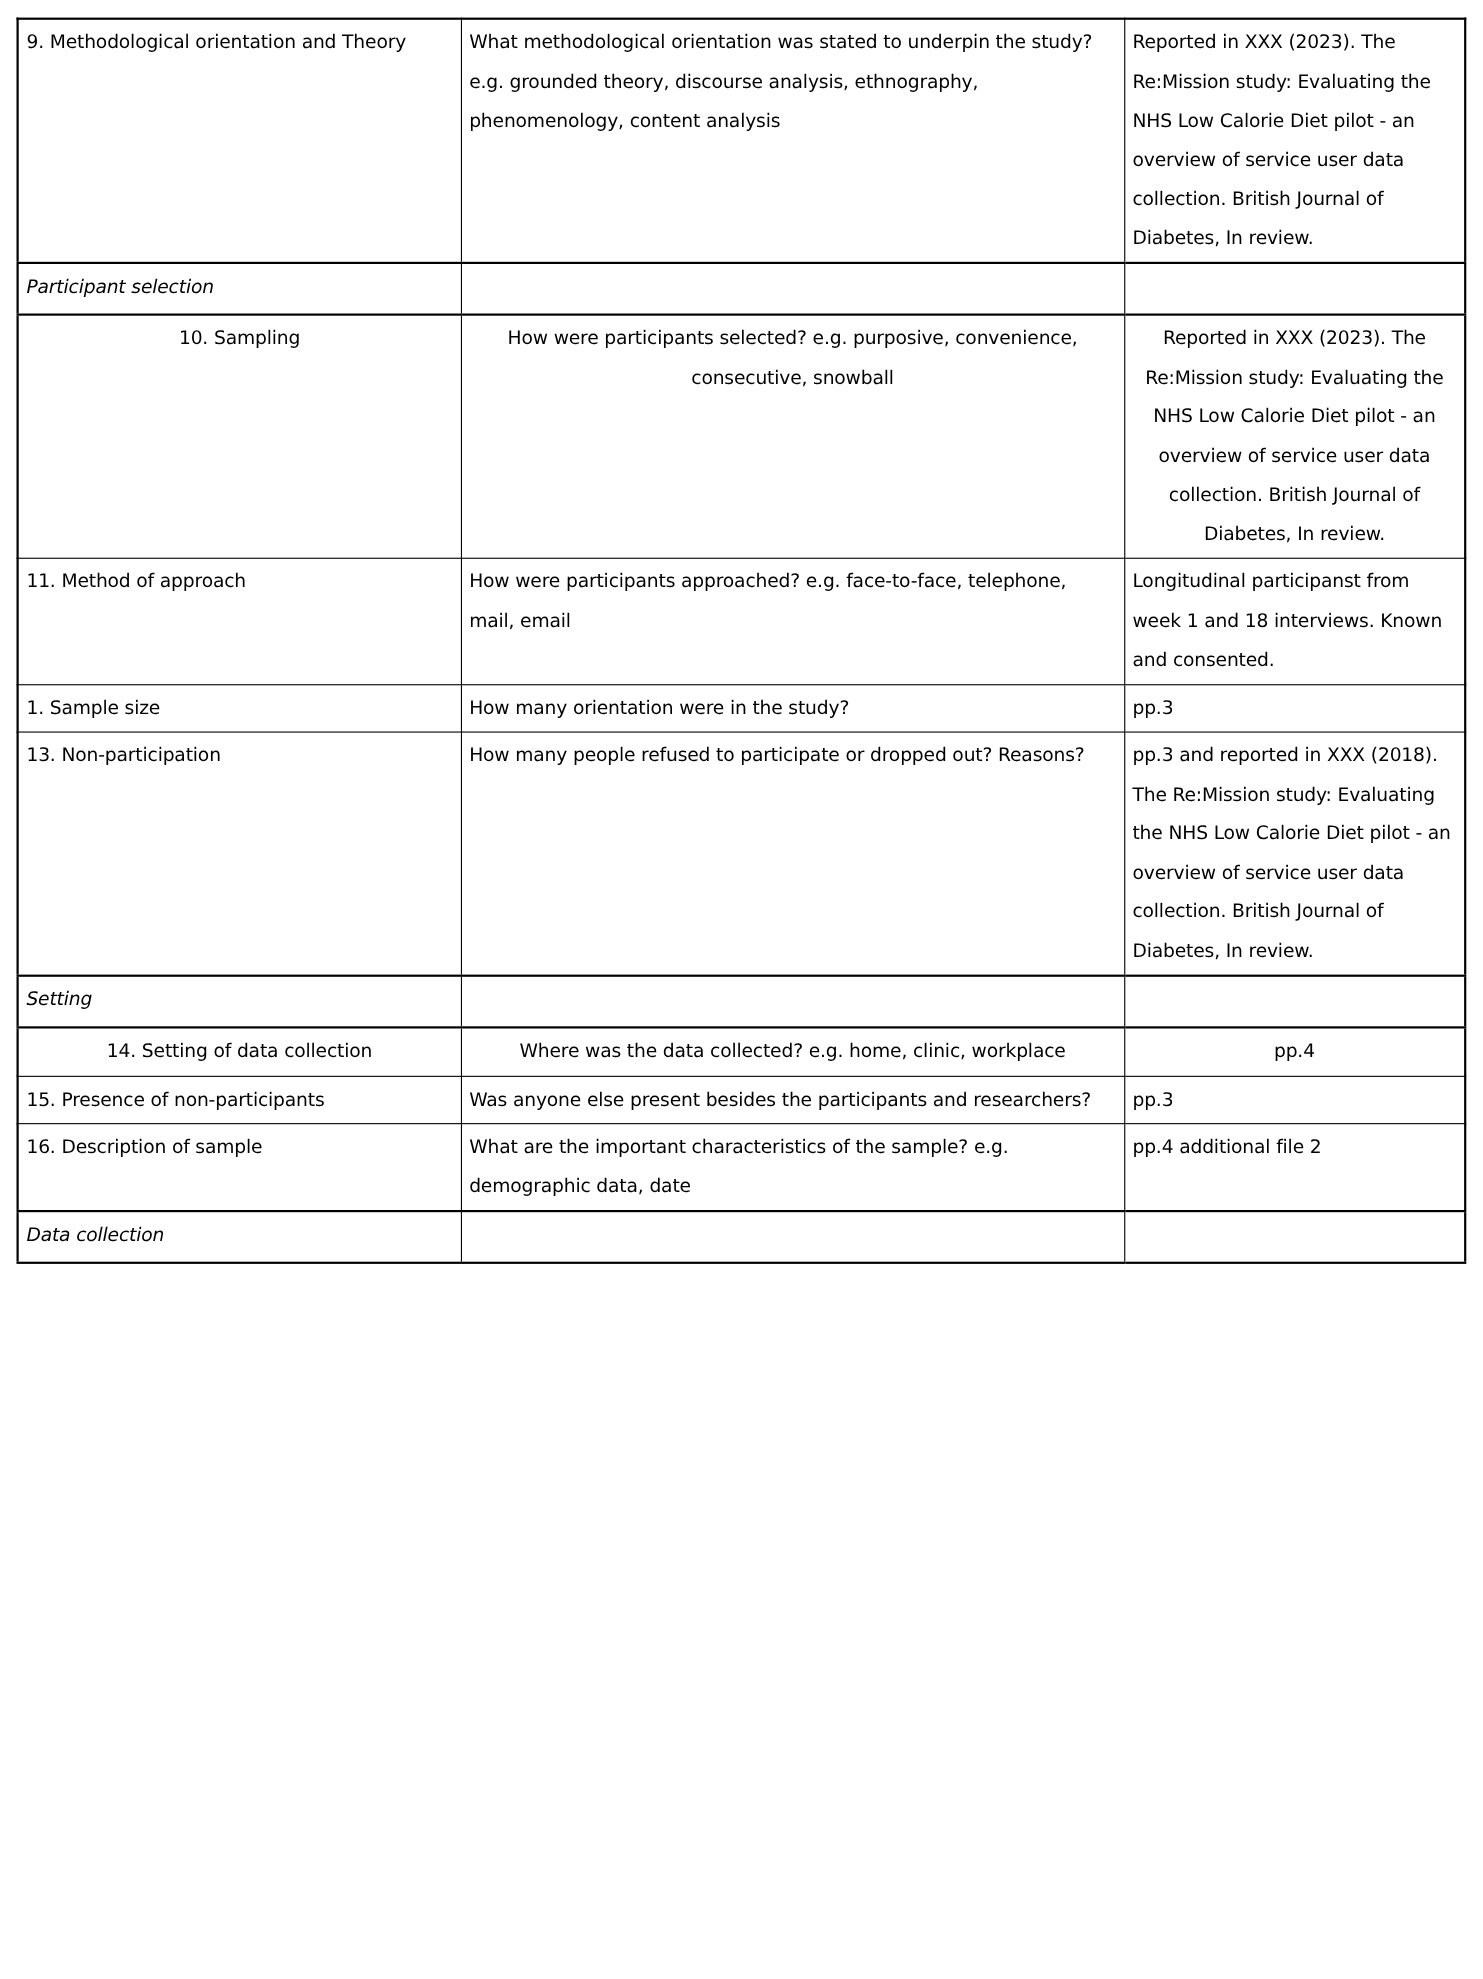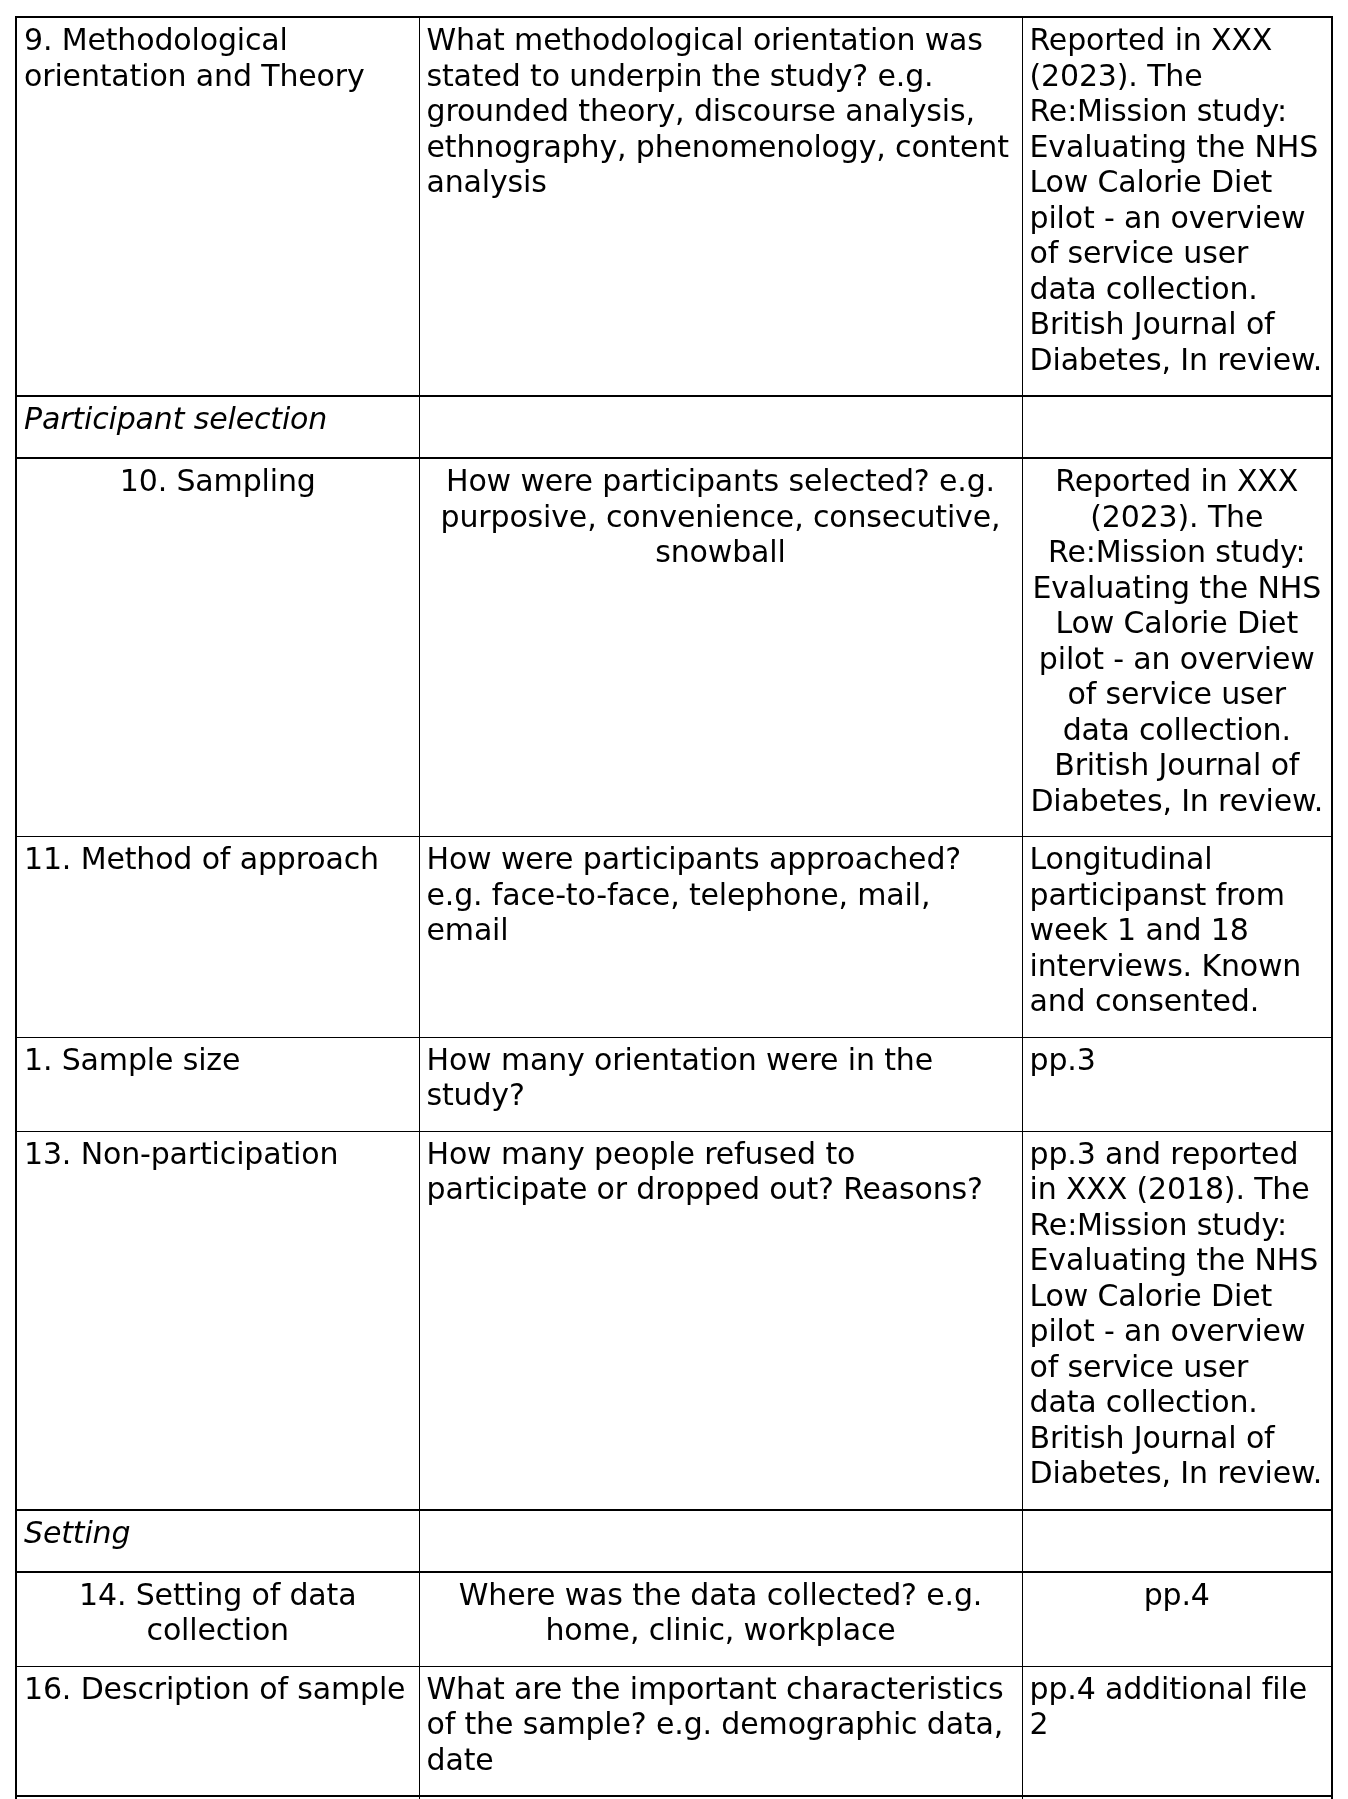--- a/index.html
+++ b/index.html
@@ -31,22 +31,22 @@
     border: 2px solid #000;
   }
 
   table.coreq col.c1 { width: 403px; }
   table.coreq col.c2 { width: 603px; }
   table.coreq col.c3 { width: 310px; }
 
   table.coreq td {
     border: 1.5px solid #000;
     vertical-align: top;
-    padding: 4px 7px 18px 7px;
-    font-size: 30px;
+    padding: 4px 7px 3px 7px;
+    font-size: 17px;
     line-height: 35.5px;
     letter-spacing: -0.15px;
     word-spacing: 0px;
     font-weight: 400;
   }
 
   
   tr.section-row td {
     border-top: 2.5px solid #000;
     border-bottom: 2.5px solid #000;
@@ -117,20 +117,25 @@
           <td class="item-col label">Setting</td>
           <td class="guide-col"></td>
           <td class="rep-col"></td>
         </tr>
         <tr class="item-row after-section">
           <td class="item-col">14. Setting of data collection</td>
           <td class="guide-col">Where was the data collected? e.g. home, clinic, workplace</td>
           <td class="rep-col">pp.4</td>
         </tr>
         <tr class="item-row">
+          <td class="item-col">15. Presence of non-participants</td>
+          <td class="guide-col">Was anyone else present besides the participants and researchers?</td>
+          <td class="rep-col">pp.3</td>
+        </tr>
+        <tr class="item-row">
           <td class="item-col">16. Description of sample</td>
           <td class="guide-col">What are the important characteristics of the sample? e.g. demographic data, date</td>
           <td class="rep-col">pp.4 additional file 2</td>
         </tr>
         <tr class="section-row">
           <td class="item-col label">Data collection</td>
           <td class="guide-col"></td>
           <td class="rep-col"></td>
         </tr>
       </tbody>

